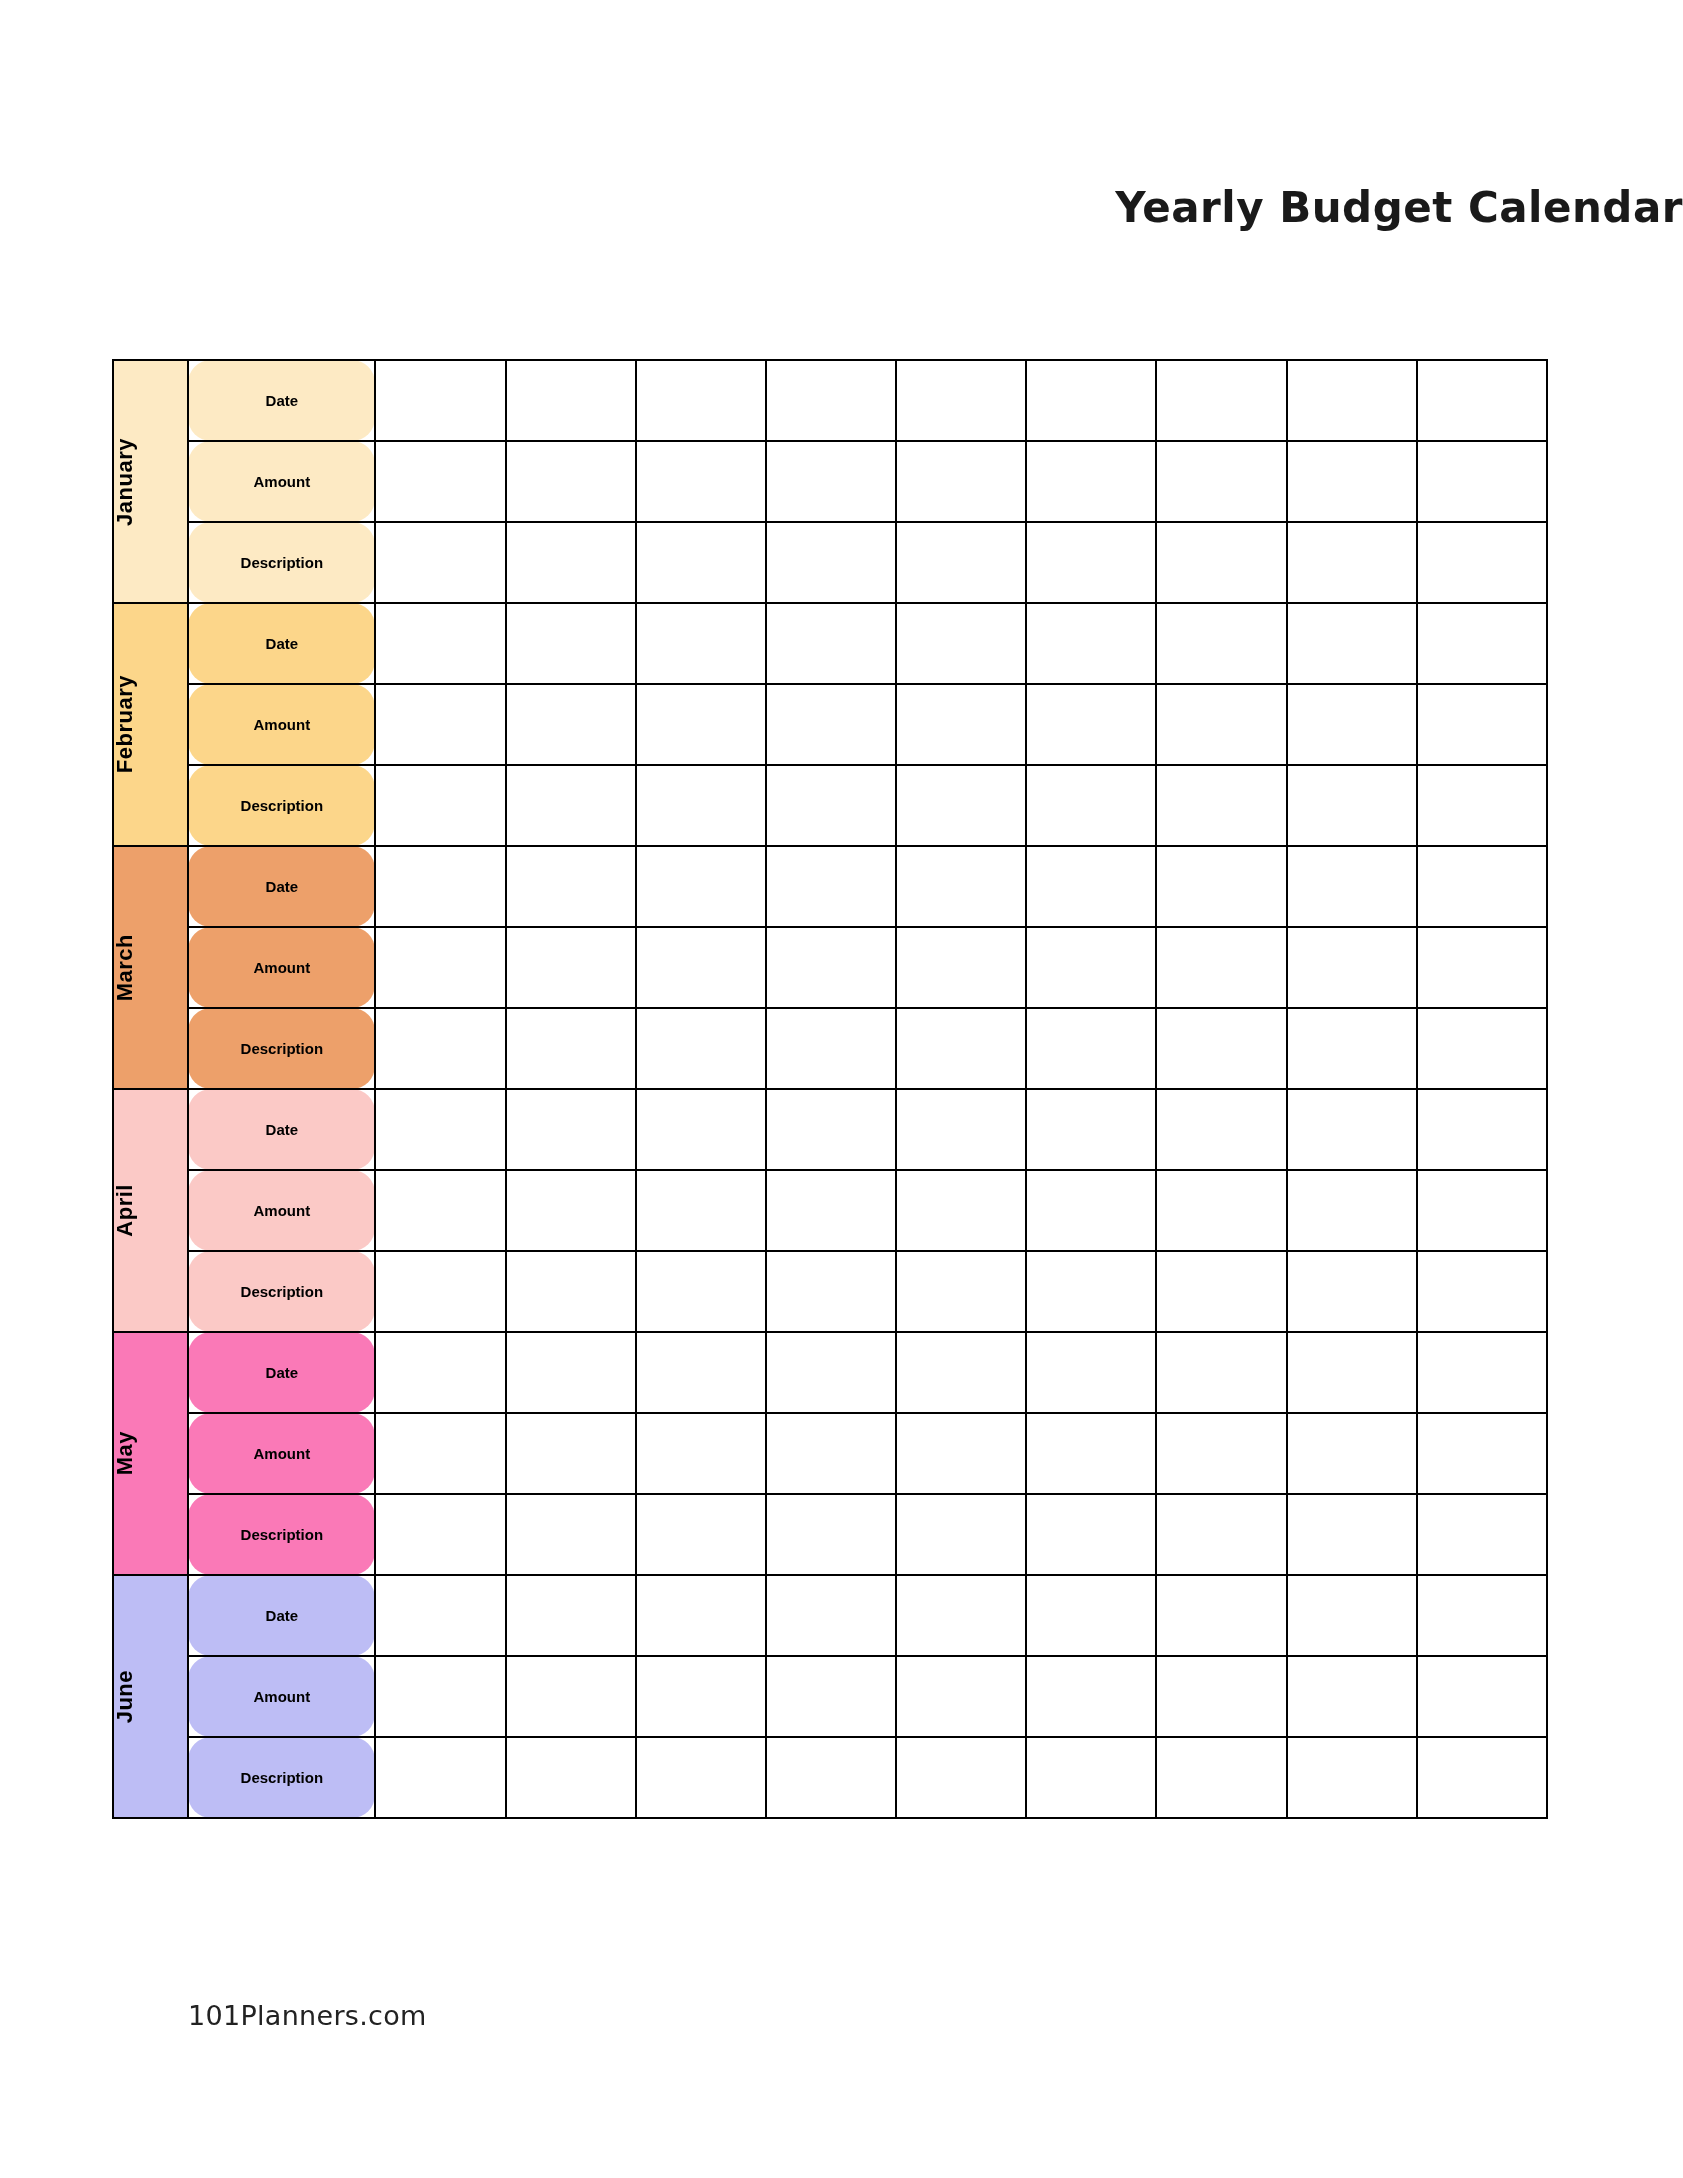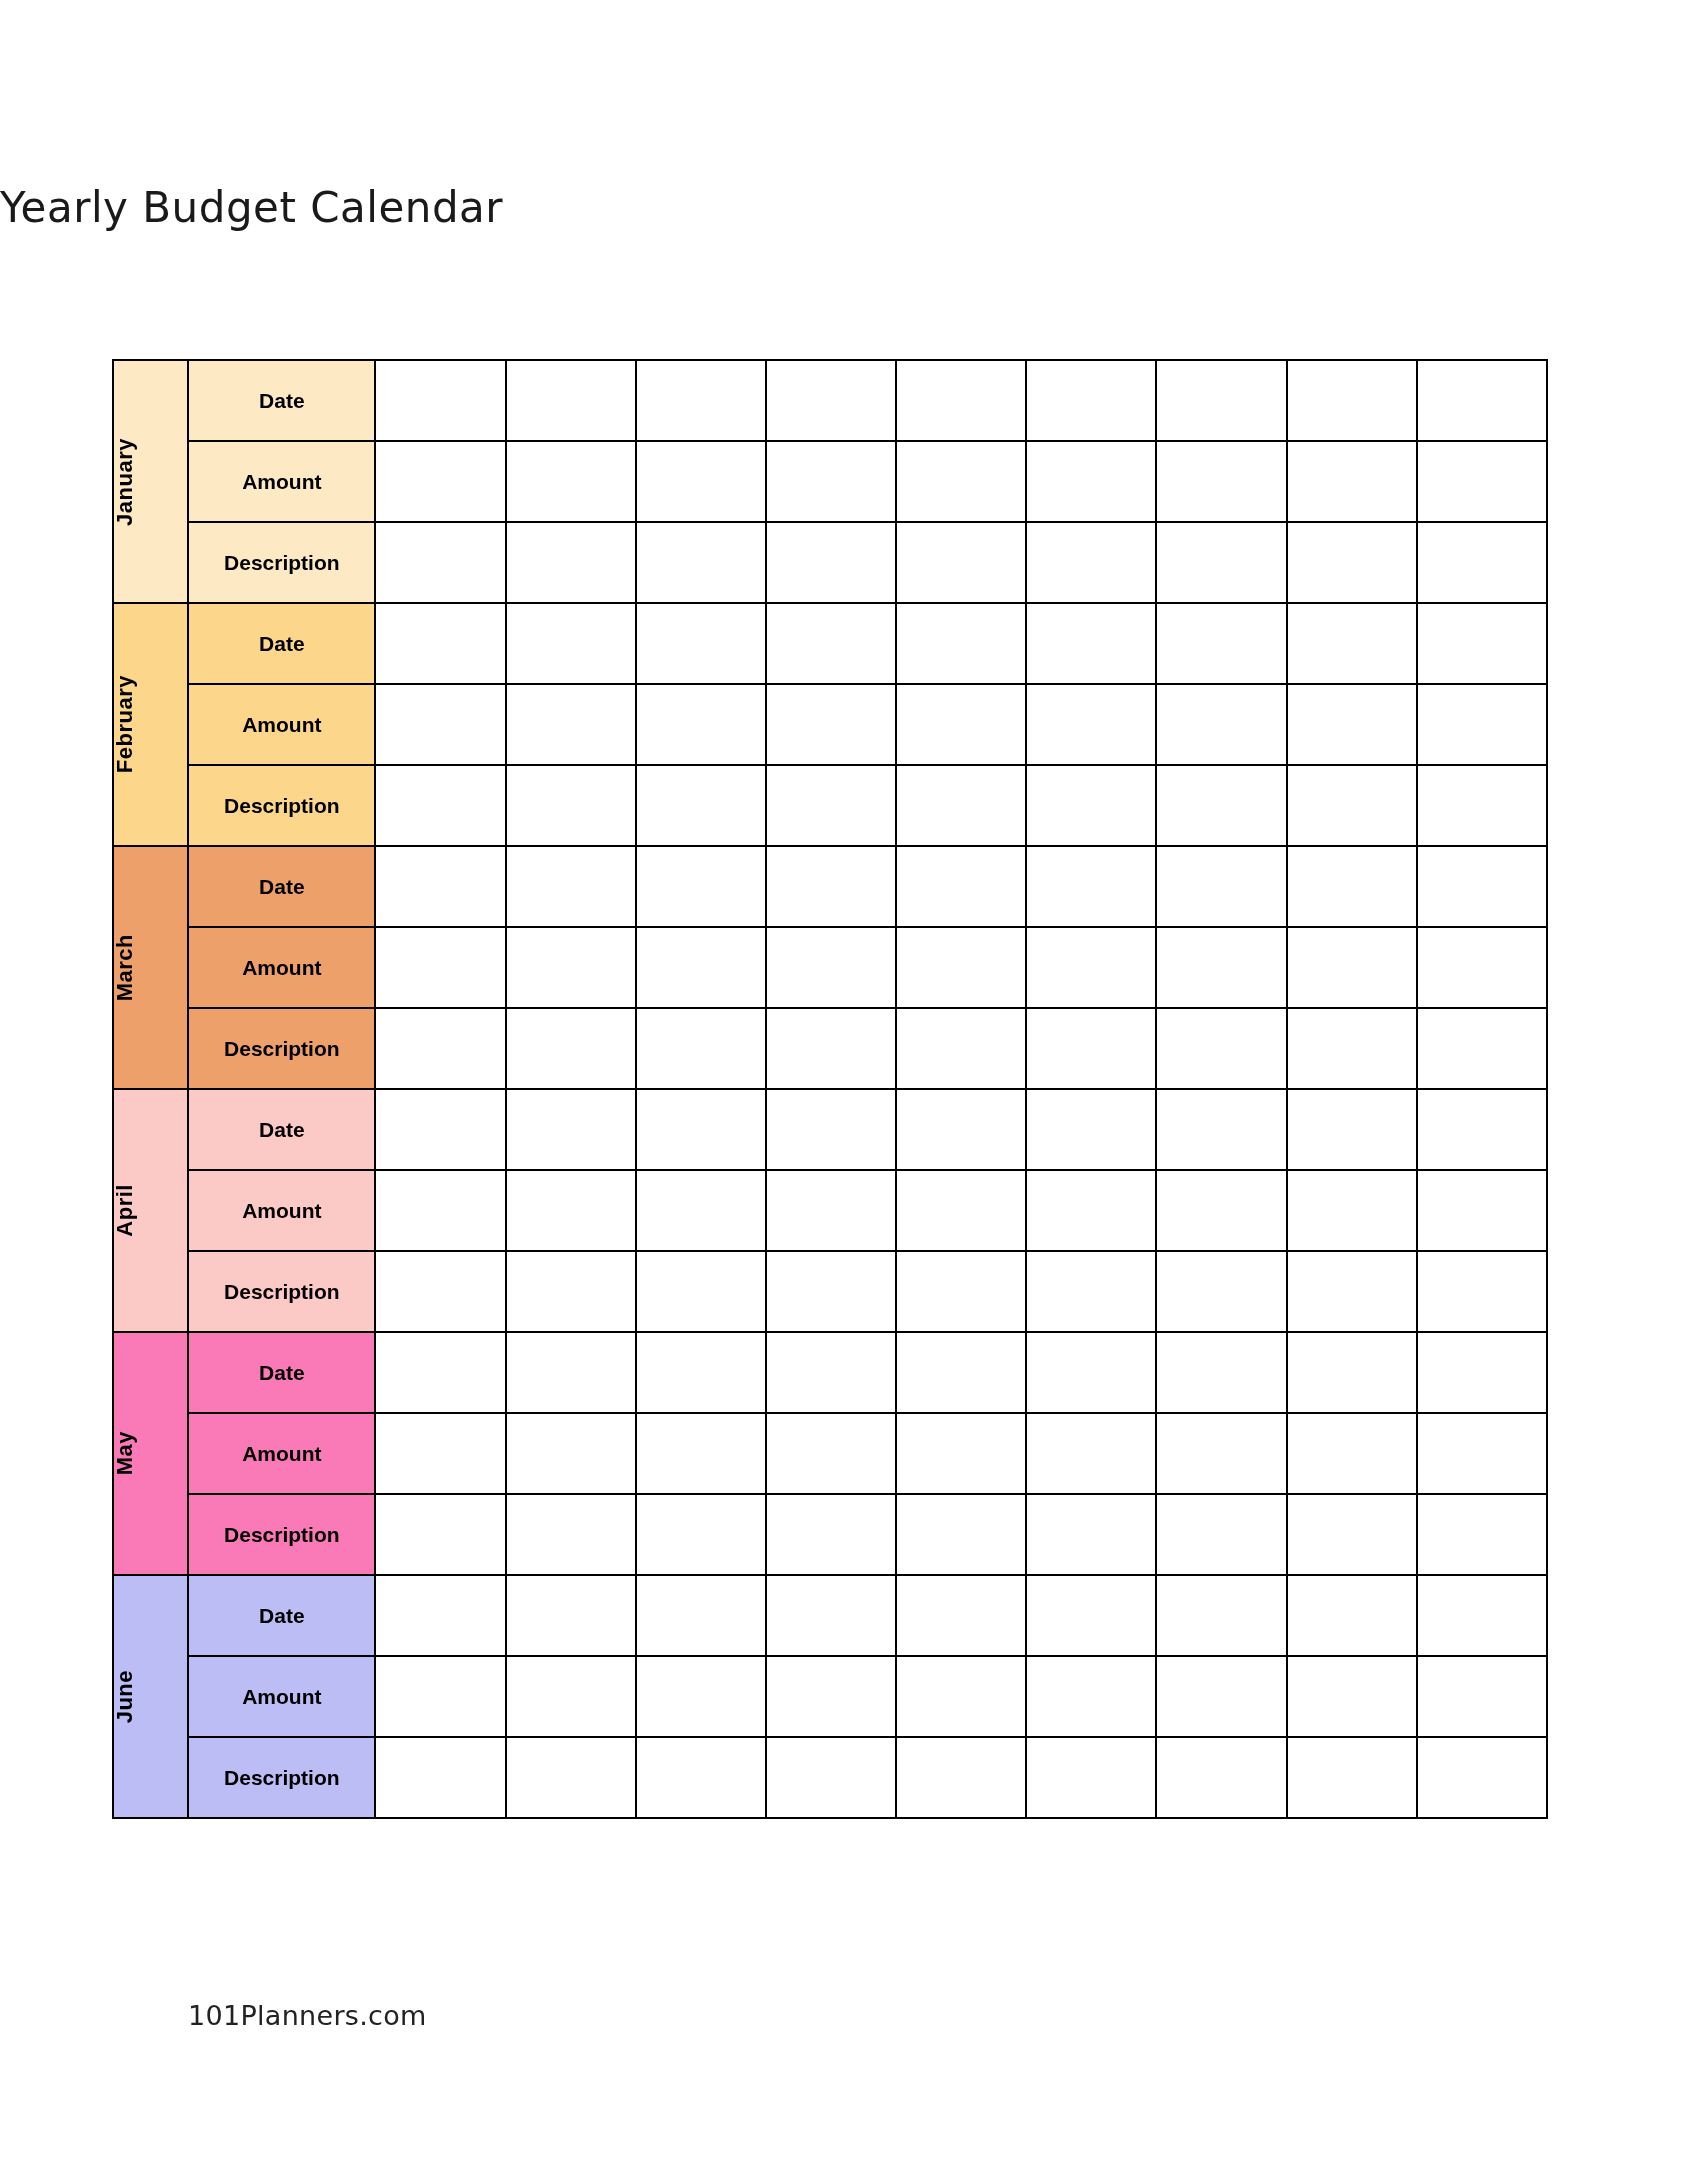--- a/index.html
+++ b/index.html
@@ -21,23 +21,23 @@
     top: 0;
     width: 1683px;
     height: 2178px;
     background: #ffffff;
   }
   .title {
     position: absolute;
     left: 0;
     top: 183px;
     width: 1683px;
-    text-align: left;
+    text-align: right;
     font-size: 42px;
-    font-weight: 400;
+    font-weight: 700;
     letter-spacing: 0.5px;
     color: #1a1a1a;
     font-family: "DejaVu Sans", sans-serif;
   }
   .table-wrap {
     position: absolute;
     left: 112px;
     top: 359px;
     width: 1436px;
   }
@@ -66,23 +66,24 @@
     font-weight: bold;
     letter-spacing: 0.5px;
     line-height: 1;
     white-space: nowrap;
     color: #000;
   }
   td.row-label {
     width: 184px;
     text-align: center;
     vertical-align: middle;
-    font-size: 21px;
+    font-size: 15px;
     font-weight: bold;
     color: #000;
+    border-radius: 23px;
   }
   td.data-cell {
     width: 128px;
     background: #ffffff;
   }
   .footer {
     position: absolute;
     left: 188px;
     top: 2000px;
     font-size: 27px;

